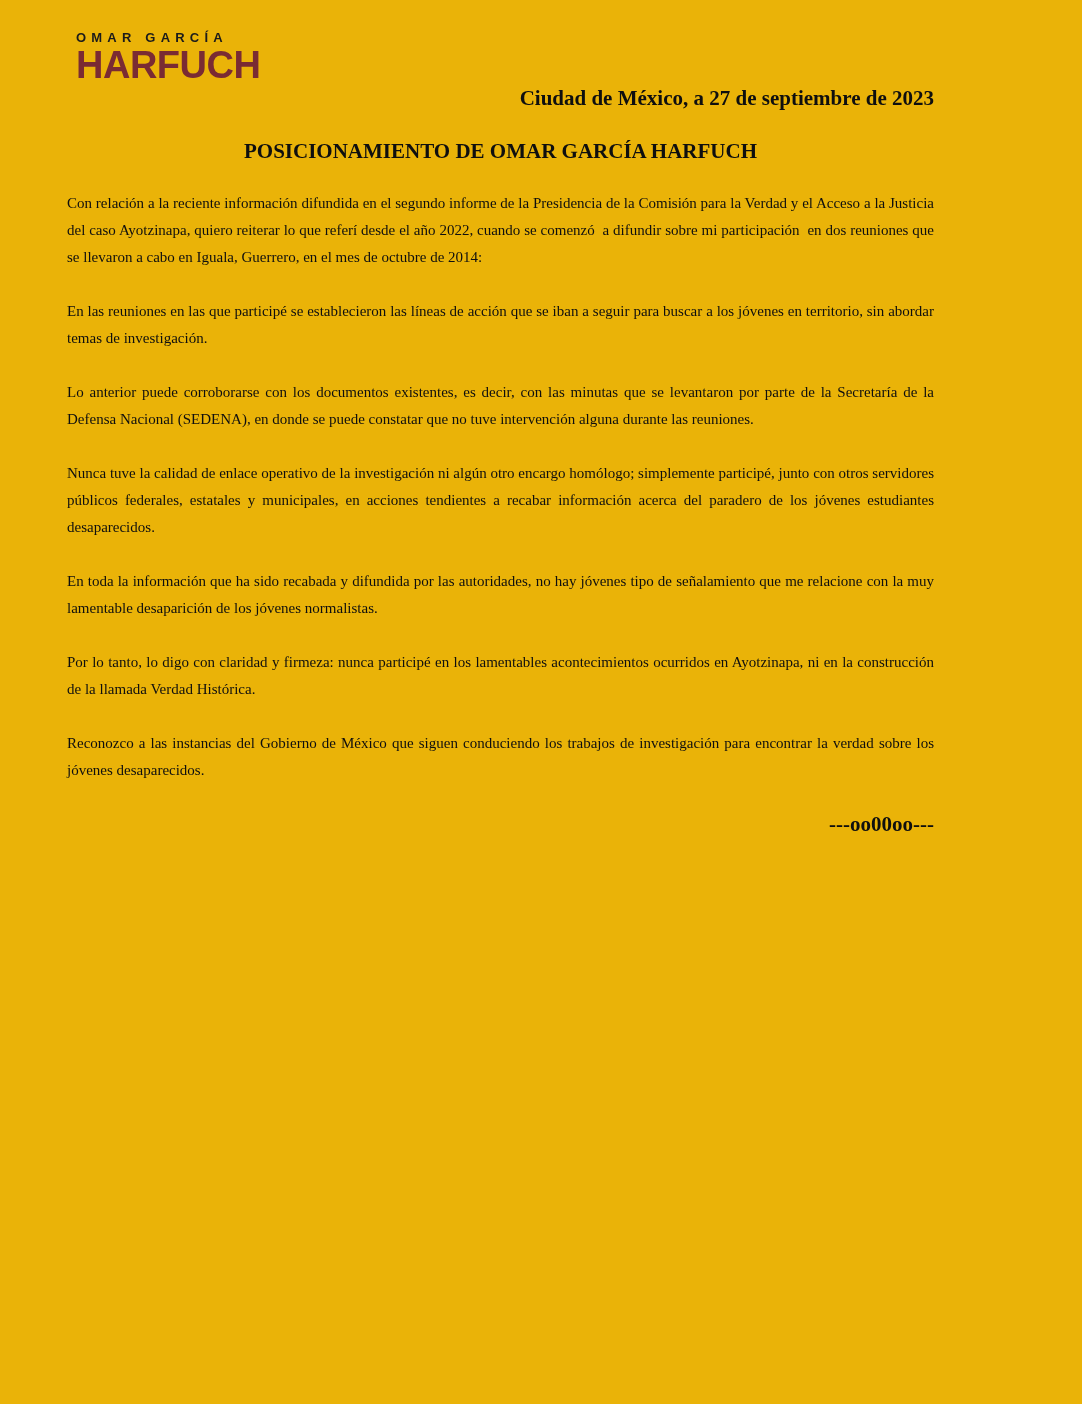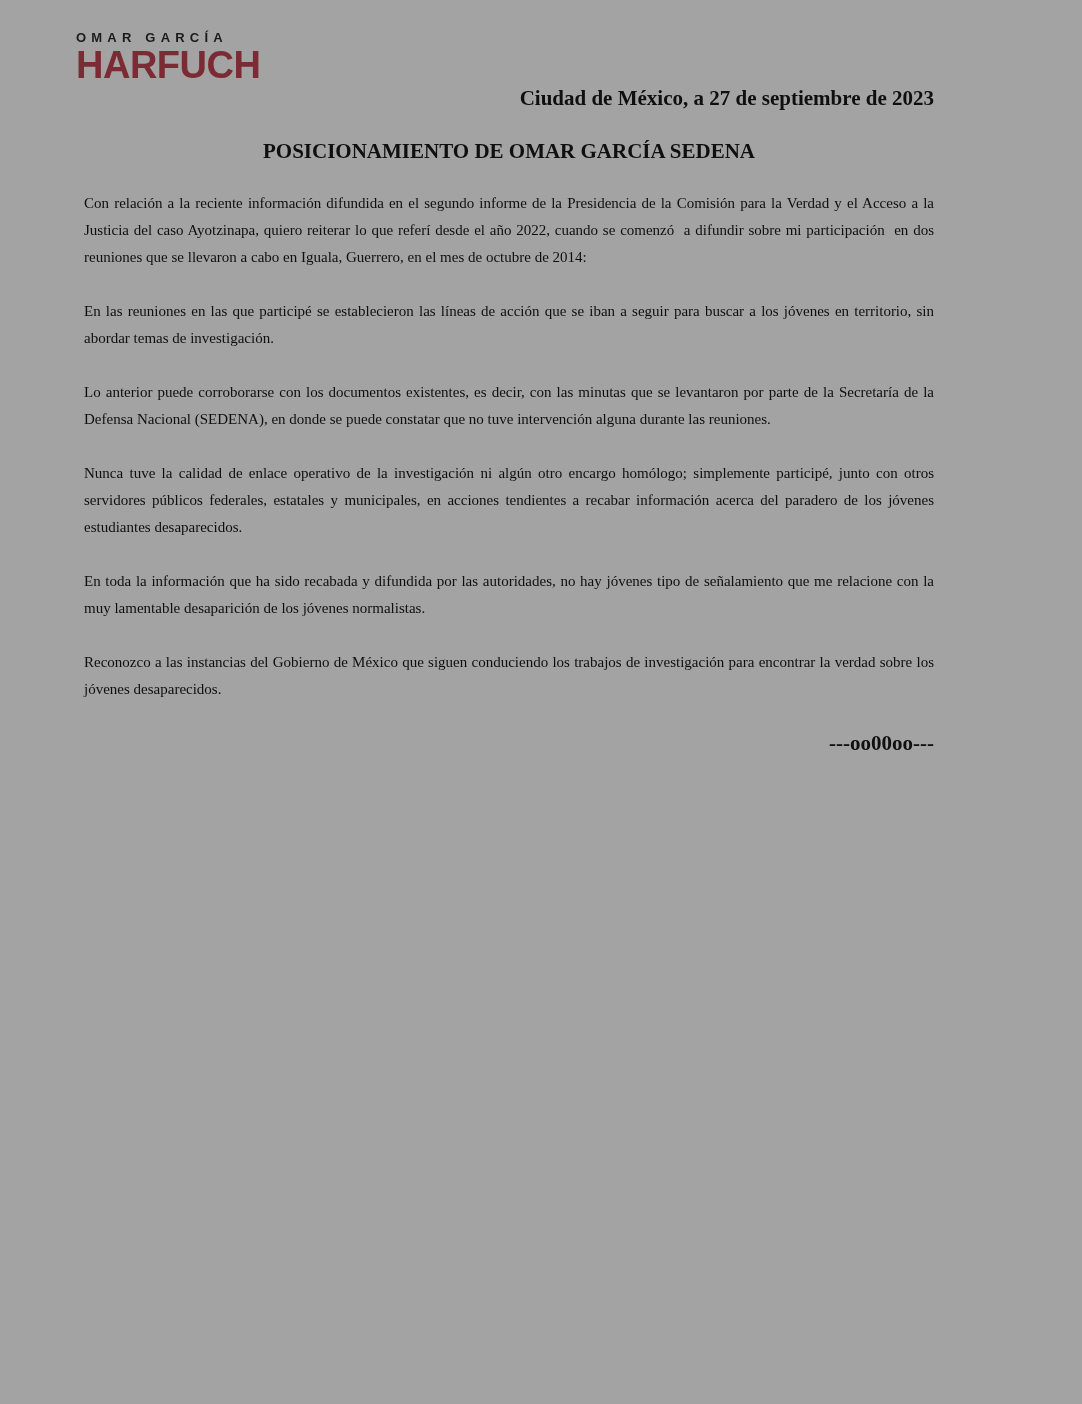--- a/index.html
+++ b/index.html
@@ -32,21 +32,21 @@
   }
   .logo-main {
     font-size: 38px;
     font-weight: bold;
     letter-spacing: -0.5px;
     margin-top: 2px;
     white-space: nowrap;
     color: #7a2b33;
   }
   .content {
-    padding: 85px 148px 0 84px;
+    padding: 85px 148px 0 67px;
   }
   .dateline {
     font-size: 21px;
     line-height: 27px;
     font-weight: bold;
     text-align: right;
   }
   .doc-title {
     font-size: 21px;
     line-height: 27px;
@@ -64,36 +64,37 @@
     font-size: 21px;
     line-height: 27px;
     font-weight: bold;
     text-align: right;
     margin-top: 15px;
   }
 </style>
 </head>
 <body>
 
-<div class="page" style="color: rgb(15, 15, 15); background: #a3a3a3;">
+<div class="page" style="color: rgb(15, 15, 15); background: #eab308;">
 
   <div class="logo">
     <div class="logo-top" style="color: rgb(27, 27, 27);">OMAR GARCÍA</div>
     <div class="logo-main" style="color: rgb(122, 43, 51);">HARFUCH</div>
   </div>
 
   <div class="content">
 
     <div class="dateline">Ciudad de México, a 27 de septiembre de 2023</div>
 
-    <h1 class="doc-title">POSICIONAMIENTO DE OMAR GARCÍA SEDENA</h1>
+    <h1 class="doc-title">POSICIONAMIENTO DE OMAR GARCÍA HARFUCH</h1>
 
     <p class="body-par">Con relación a la reciente información difundida en el segundo informe de la Presidencia de la Comisión para la Verdad y el Acceso a la Justicia del caso Ayotzinapa, quiero reiterar lo que referí desde el año 2022, cuando se comenzó&nbsp; a difundir sobre mi participación&nbsp; en dos reuniones que se llevaron a cabo en Iguala, Guerrero, en el mes de octubre de 2014:</p>
     <p class="body-par">En las reuniones en las que participé se establecieron las líneas de acción que se iban a seguir para buscar a los jóvenes en territorio, sin abordar temas de investigación.</p>
     <p class="body-par">Lo anterior puede corroborarse con los documentos existentes, es decir, con las minutas que se levantaron por parte de la Secretaría de la Defensa Nacional (SEDENA), en donde se puede constatar que no tuve intervención alguna durante las reuniones.</p>
     <p class="body-par">Nunca tuve la calidad de enlace operativo de la investigación ni algún otro encargo homólogo; simplemente participé, junto con otros servidores públicos federales, estatales y municipales, en acciones tendientes a recabar información acerca del paradero de los jóvenes estudiantes desaparecidos.</p>
     <p class="body-par">En toda la información que ha sido recabada y difundida por las autoridades, no hay jóvenes tipo de señalamiento que me relacione con la muy lamentable desaparición de los jóvenes normalistas.</p>
+    <p class="body-par">Por lo tanto, lo digo con claridad y firmeza: nunca participé en los lamentables acontecimientos ocurridos en Ayotzinapa, ni en la construcción de la llamada Verdad Histórica.</p>
     <p class="body-par">Reconozco a las instancias del Gobierno de México que siguen conduciendo los trabajos de investigación para encontrar la verdad sobre los jóvenes desaparecidos.</p>
 
     <div class="closing">---oo00oo---</div>
 
   </div>
 </div>
 
 </body></html>

